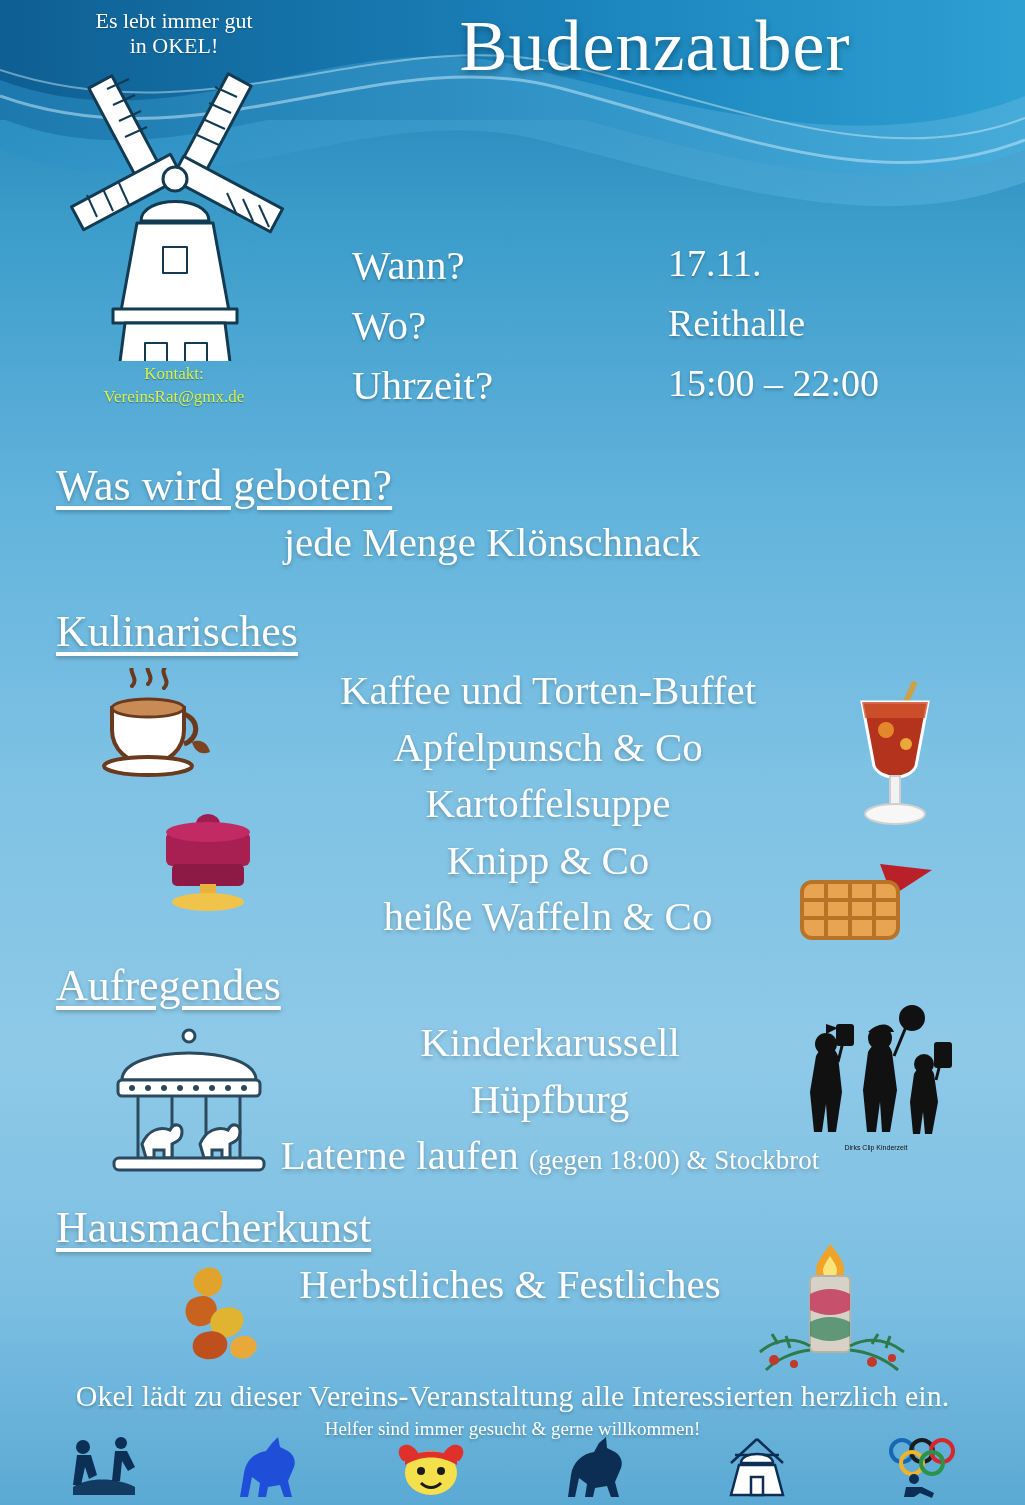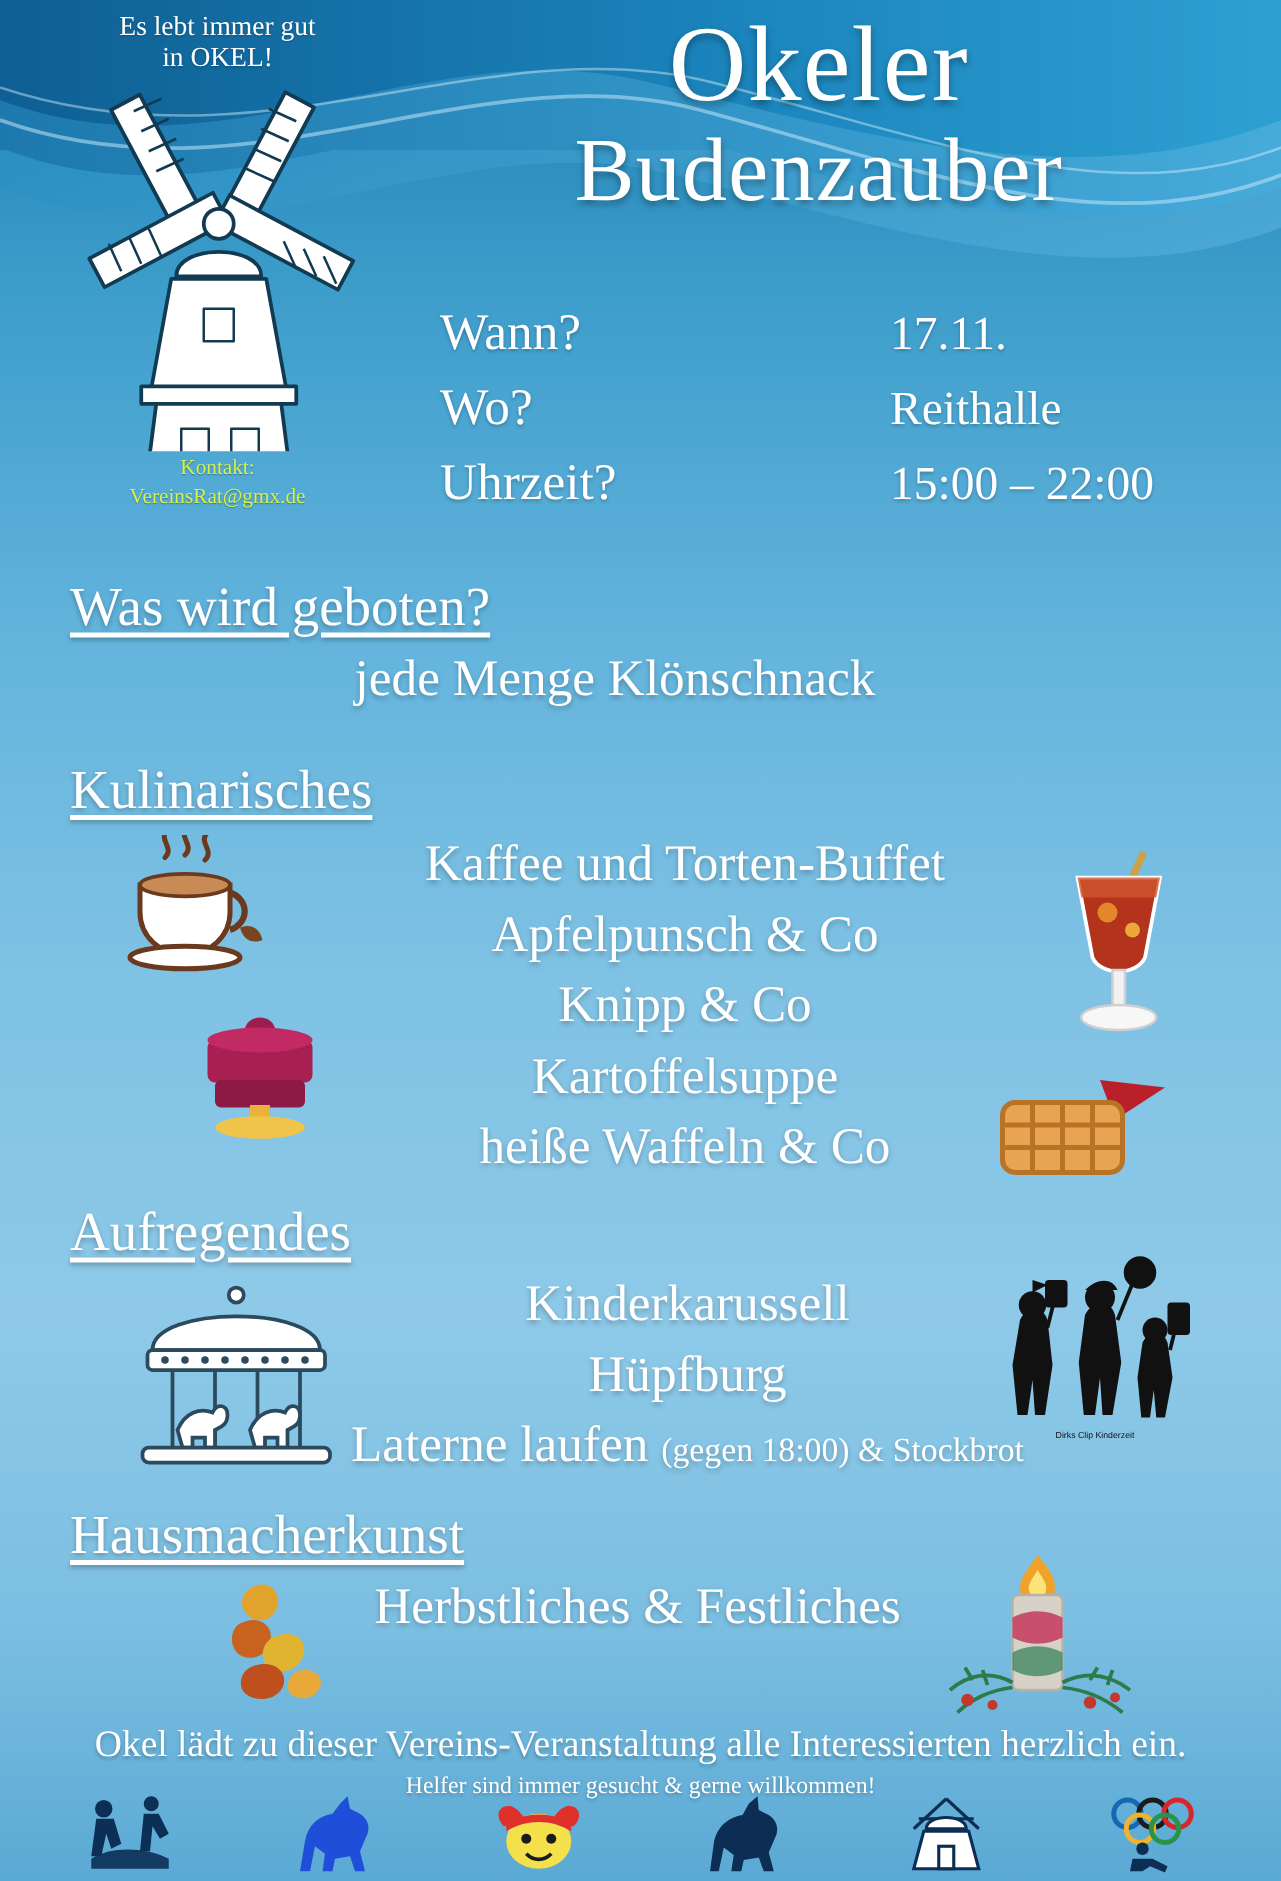--- a/index.html
+++ b/index.html
@@ -77,23 +77,22 @@
   }
 
   
   .facts {
     position: absolute;
     left: 352px; top: 238px;
     width: 620px;
   }
   .fact-row {
     display: flex;
-    align-items: flex-end;
+    align-items: flex-start;
     margin-bottom: 6px;
-    gap: 44px;
   }
   .fact-q {
     width: 316px;
     font-size: 41px;
     line-height: 1.32;
     text-shadow: 0 2px 3px rgba(0,0,0,.25);
   }
   .fact-a {
     font-size: 38px;
     line-height: 1.32;
@@ -259,21 +258,20 @@
           </g>
         </g>
       </svg>
     </div>
 
     <div class="contact">Kontakt:</div>
     <div class="contact">VereinsRat@gmx.de</div>
   </div>
 
   <div class="title-block">
-    <div class="title-line1">Okeler</div>
     <div class="title-line2">Budenzauber</div>
   </div>
 
   <div class="facts">
     <div class="fact-row">
       <div class="fact-q">Wann?</div>
       <div class="fact-a">17.11.</div>
     </div>
     <div class="fact-row">
       <div class="fact-q">Wo?</div>
@@ -287,22 +285,22 @@
 
   <div id="h-geboten" class="section-heading">Was wird geboten?</div>
   <div id="items-geboten" class="section-items">
     <div class="item">jede Menge Klönschnack</div>
   </div>
 
   <div id="h-kulinarisch" class="section-heading">Kulinarisches</div>
   <div id="items-kulinarisch" class="section-items">
     <div class="item">Kaffee und Torten-Buffet</div>
     <div class="item">Apfelpunsch &amp; Co</div>
+    <div class="item">Kartoffelsuppe</div>
     <div class="item">Knipp &amp; Co</div>
-    <div class="item">Kartoffelsuppe</div>
     <div class="item">heiße Waffeln &amp; Co</div>
   </div>
 
   <div id="h-aufregend" class="section-heading">Aufregendes</div>
   <div id="items-aufregend" class="section-items">
     <div class="item">Kinderkarussell</div>
     <div class="item">Hüpfburg</div>
     <div class="item">
       <span>Laterne laufen</span>
       <span class="small">(gegen 18:00) &amp; Stockbrot</span>

